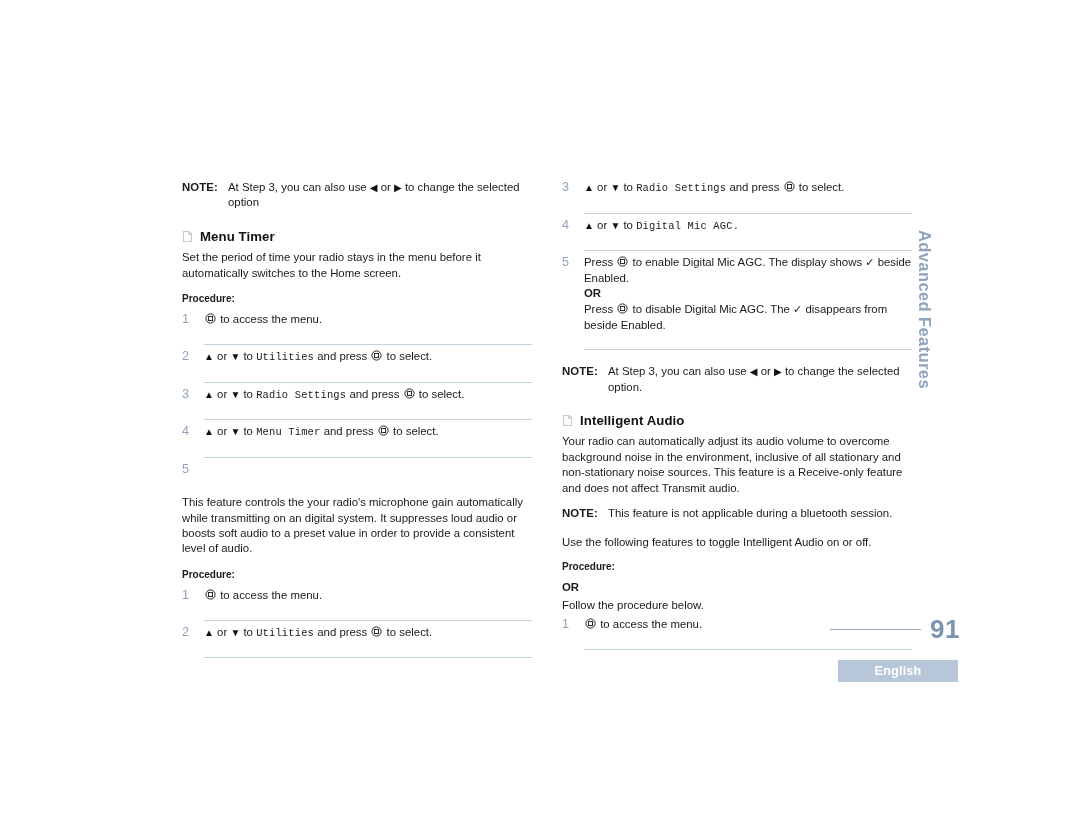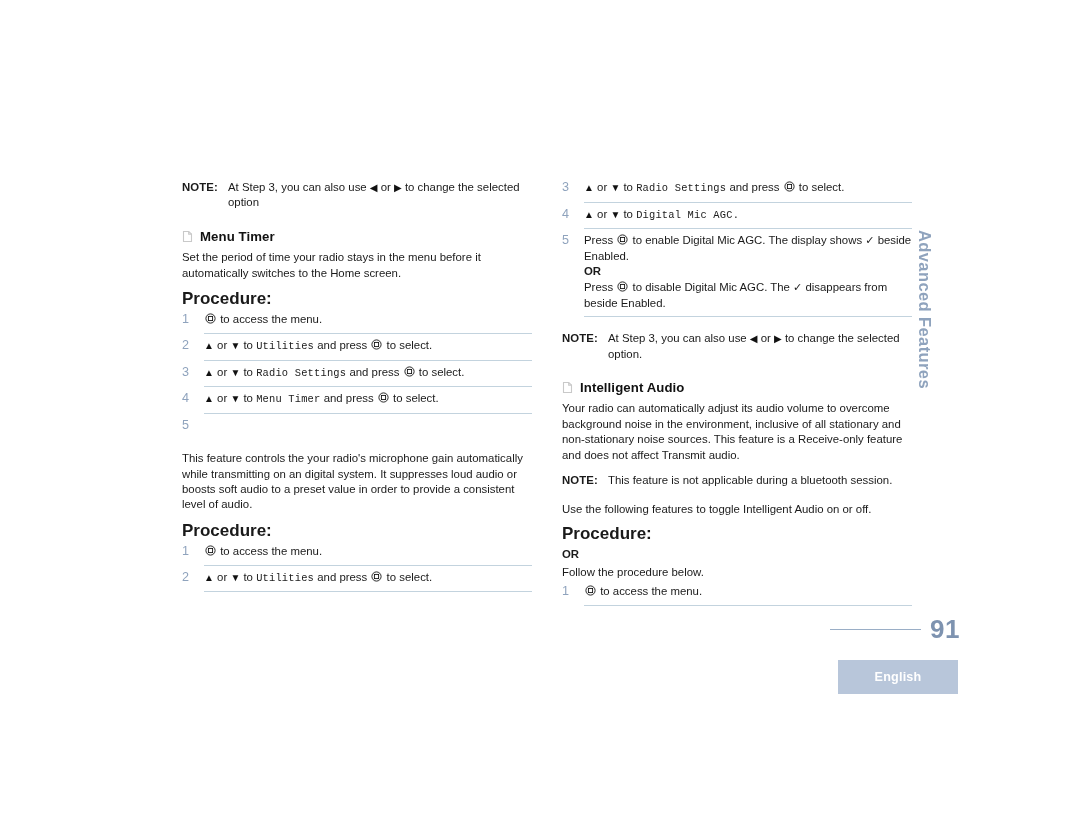--- a/index.html
+++ b/index.html
@@ -79,21 +79,21 @@
   .section-title {
     font-weight: bold;
     font-size: 13.2px;
     letter-spacing: 0.1px;
     color: #111;
   }
 
   
   .proc-label {
     font-weight: bold;
-    font-size: 17px;
+    font-size: 10px;
     margin: 0 0 6px 0;
   }
 
   
   .steps {
     margin: 0;
     padding: 0;
     list-style: none;
   }
   .step {
@@ -106,21 +106,21 @@
     width: 22px;
     color: #8fa3bd;
     font-size: 12.6px;
     font-weight: normal;
     line-height: 15.4px;
     text-align: left;
   }
   .step-body {
     flex: 1 1 auto;
     border-bottom: 1px solid #c3d3de;
-    padding-bottom: 5px;
+    padding-bottom: 16px;
     line-height: 15.6px;
   }
 
   
   .mono {
     font-family: "Liberation Mono", "DejaVu Sans Mono", monospace;
     font-size: 10.4px;
     letter-spacing: 0.2px;
   }
   .btn-menu {
@@ -190,21 +190,21 @@
     letter-spacing: 0.5px;
     line-height: 1;
   }
 
   
   .lang-badge {
     position: absolute;
     left: 838px;
     top: 660px;
     width: 120px;
-    height: 34px;
+    height: 22px;
     background: #b8c6da;
     display: flex;
     align-items: center;
     justify-content: center;
   }
   .lang-badge-text {
     color: #ffffff;
     font-size: 12.6px;
     font-weight: bold;
     letter-spacing: 0.2px;

